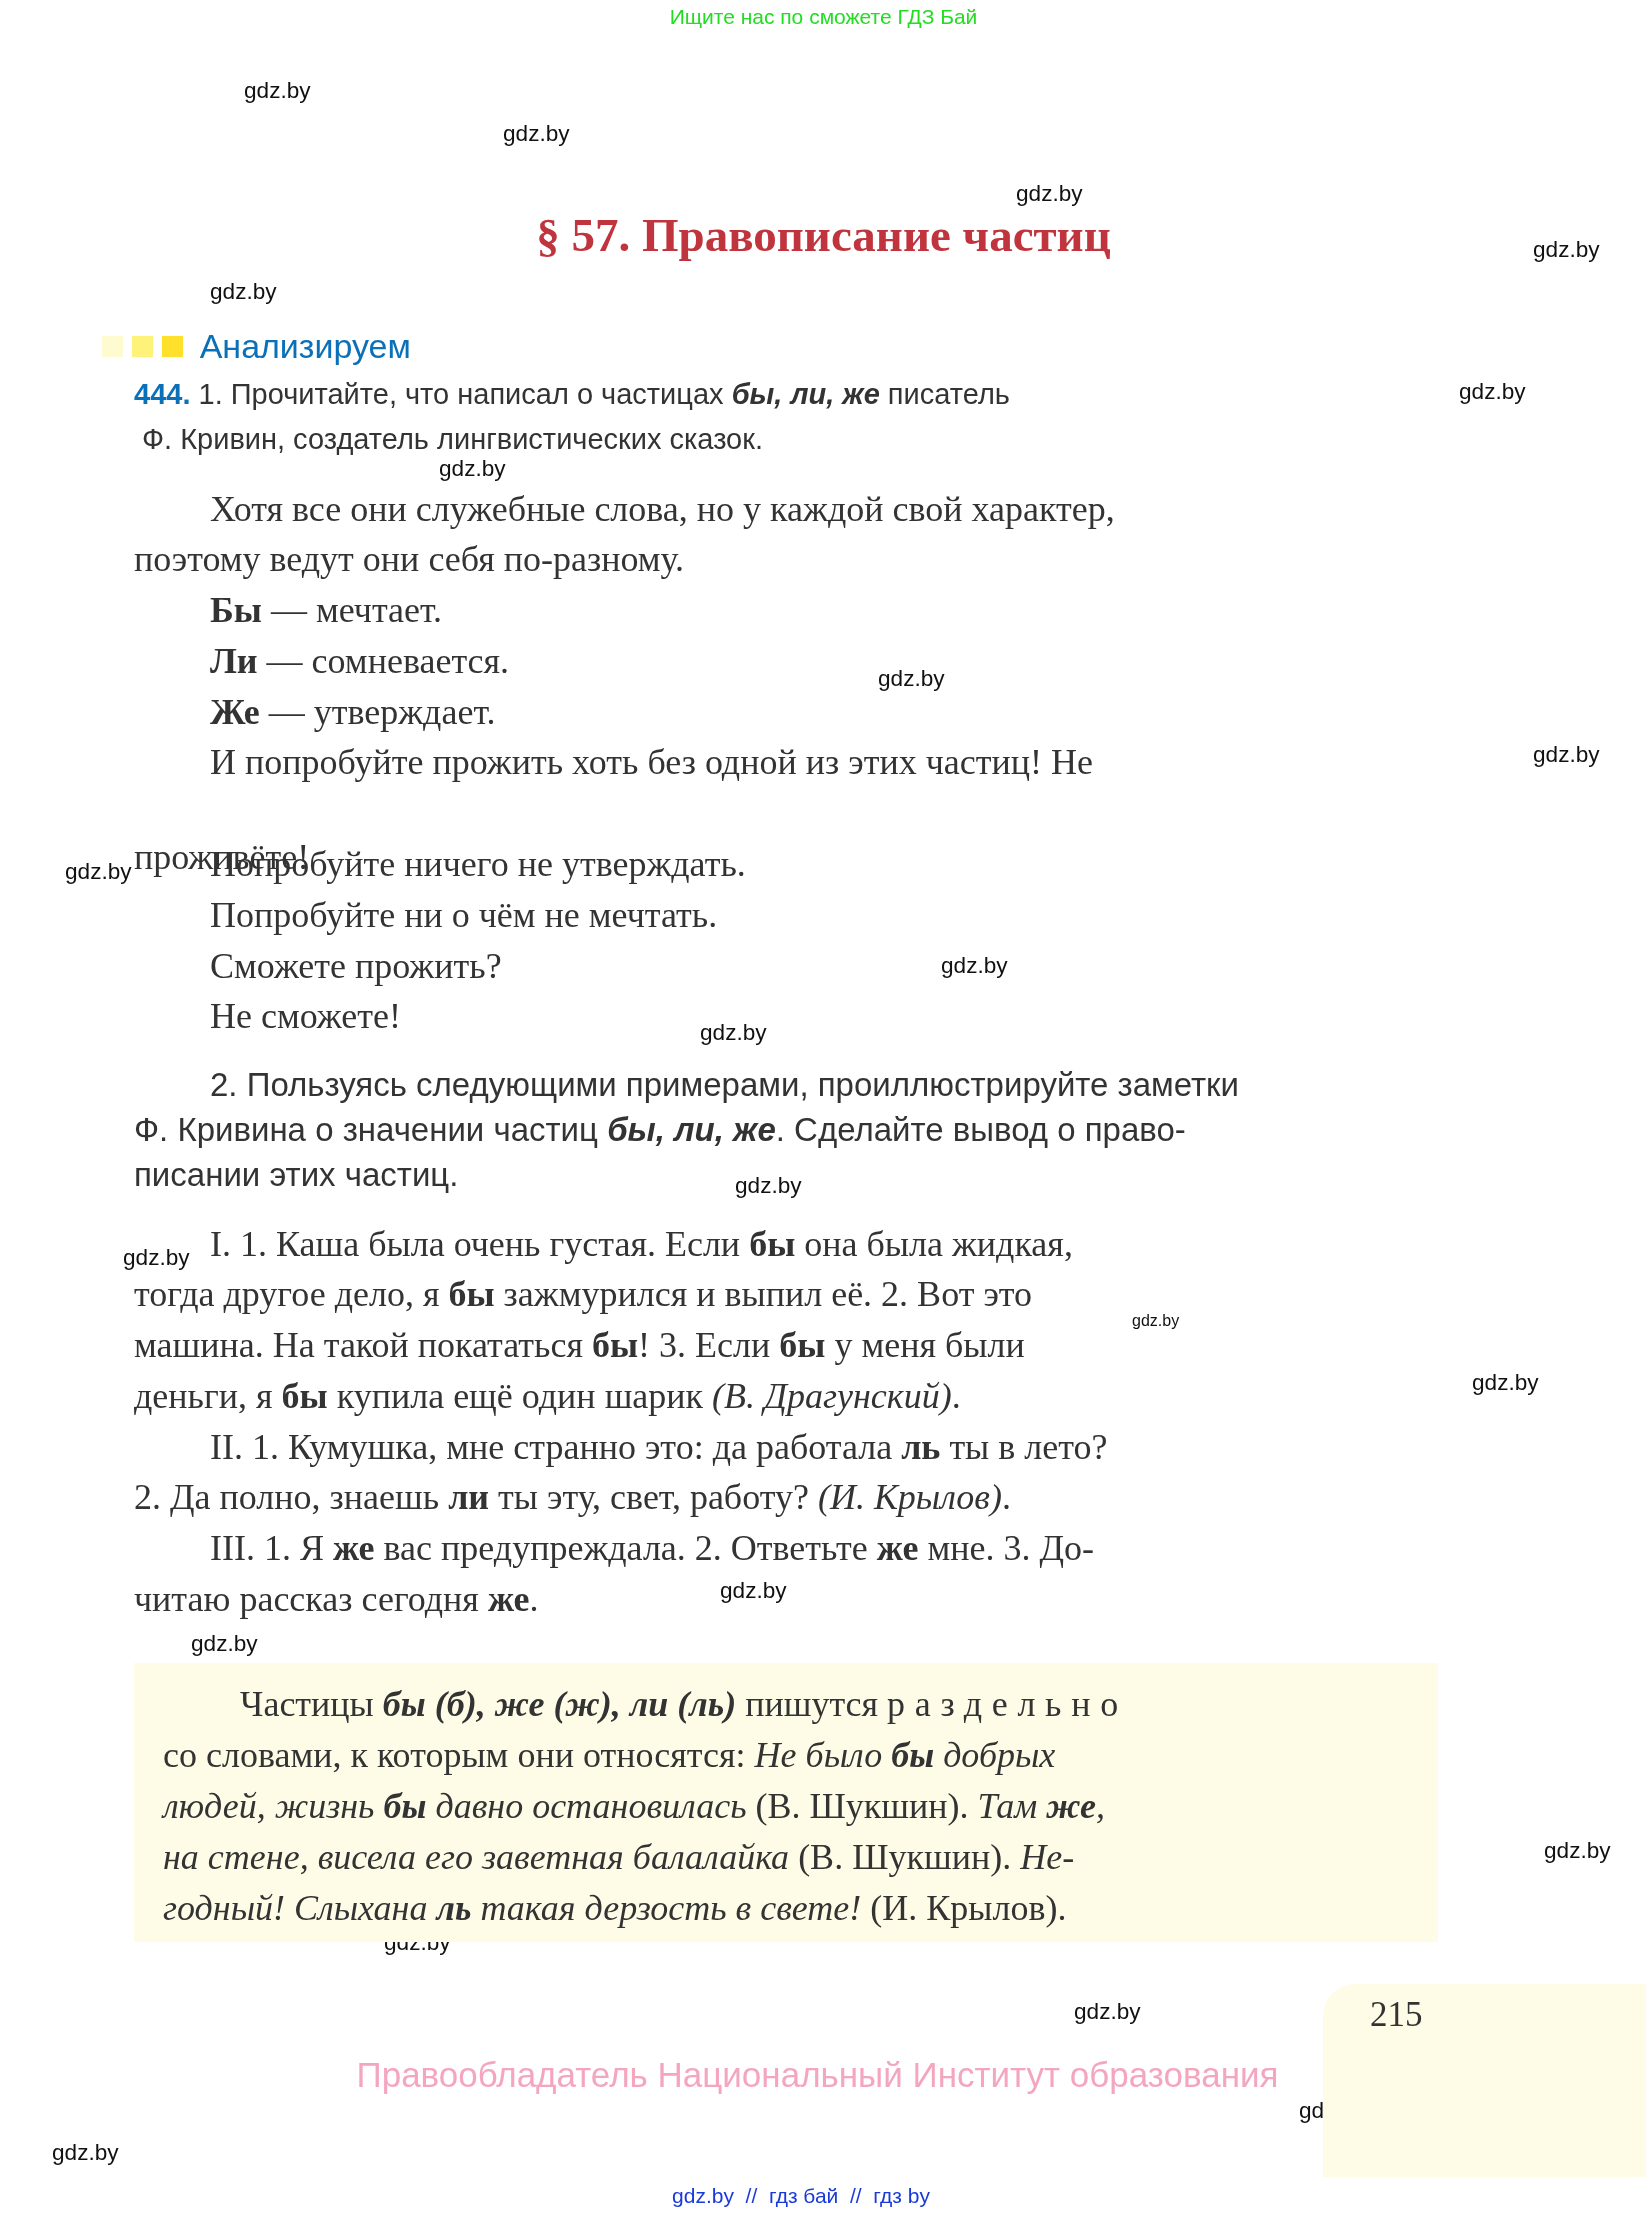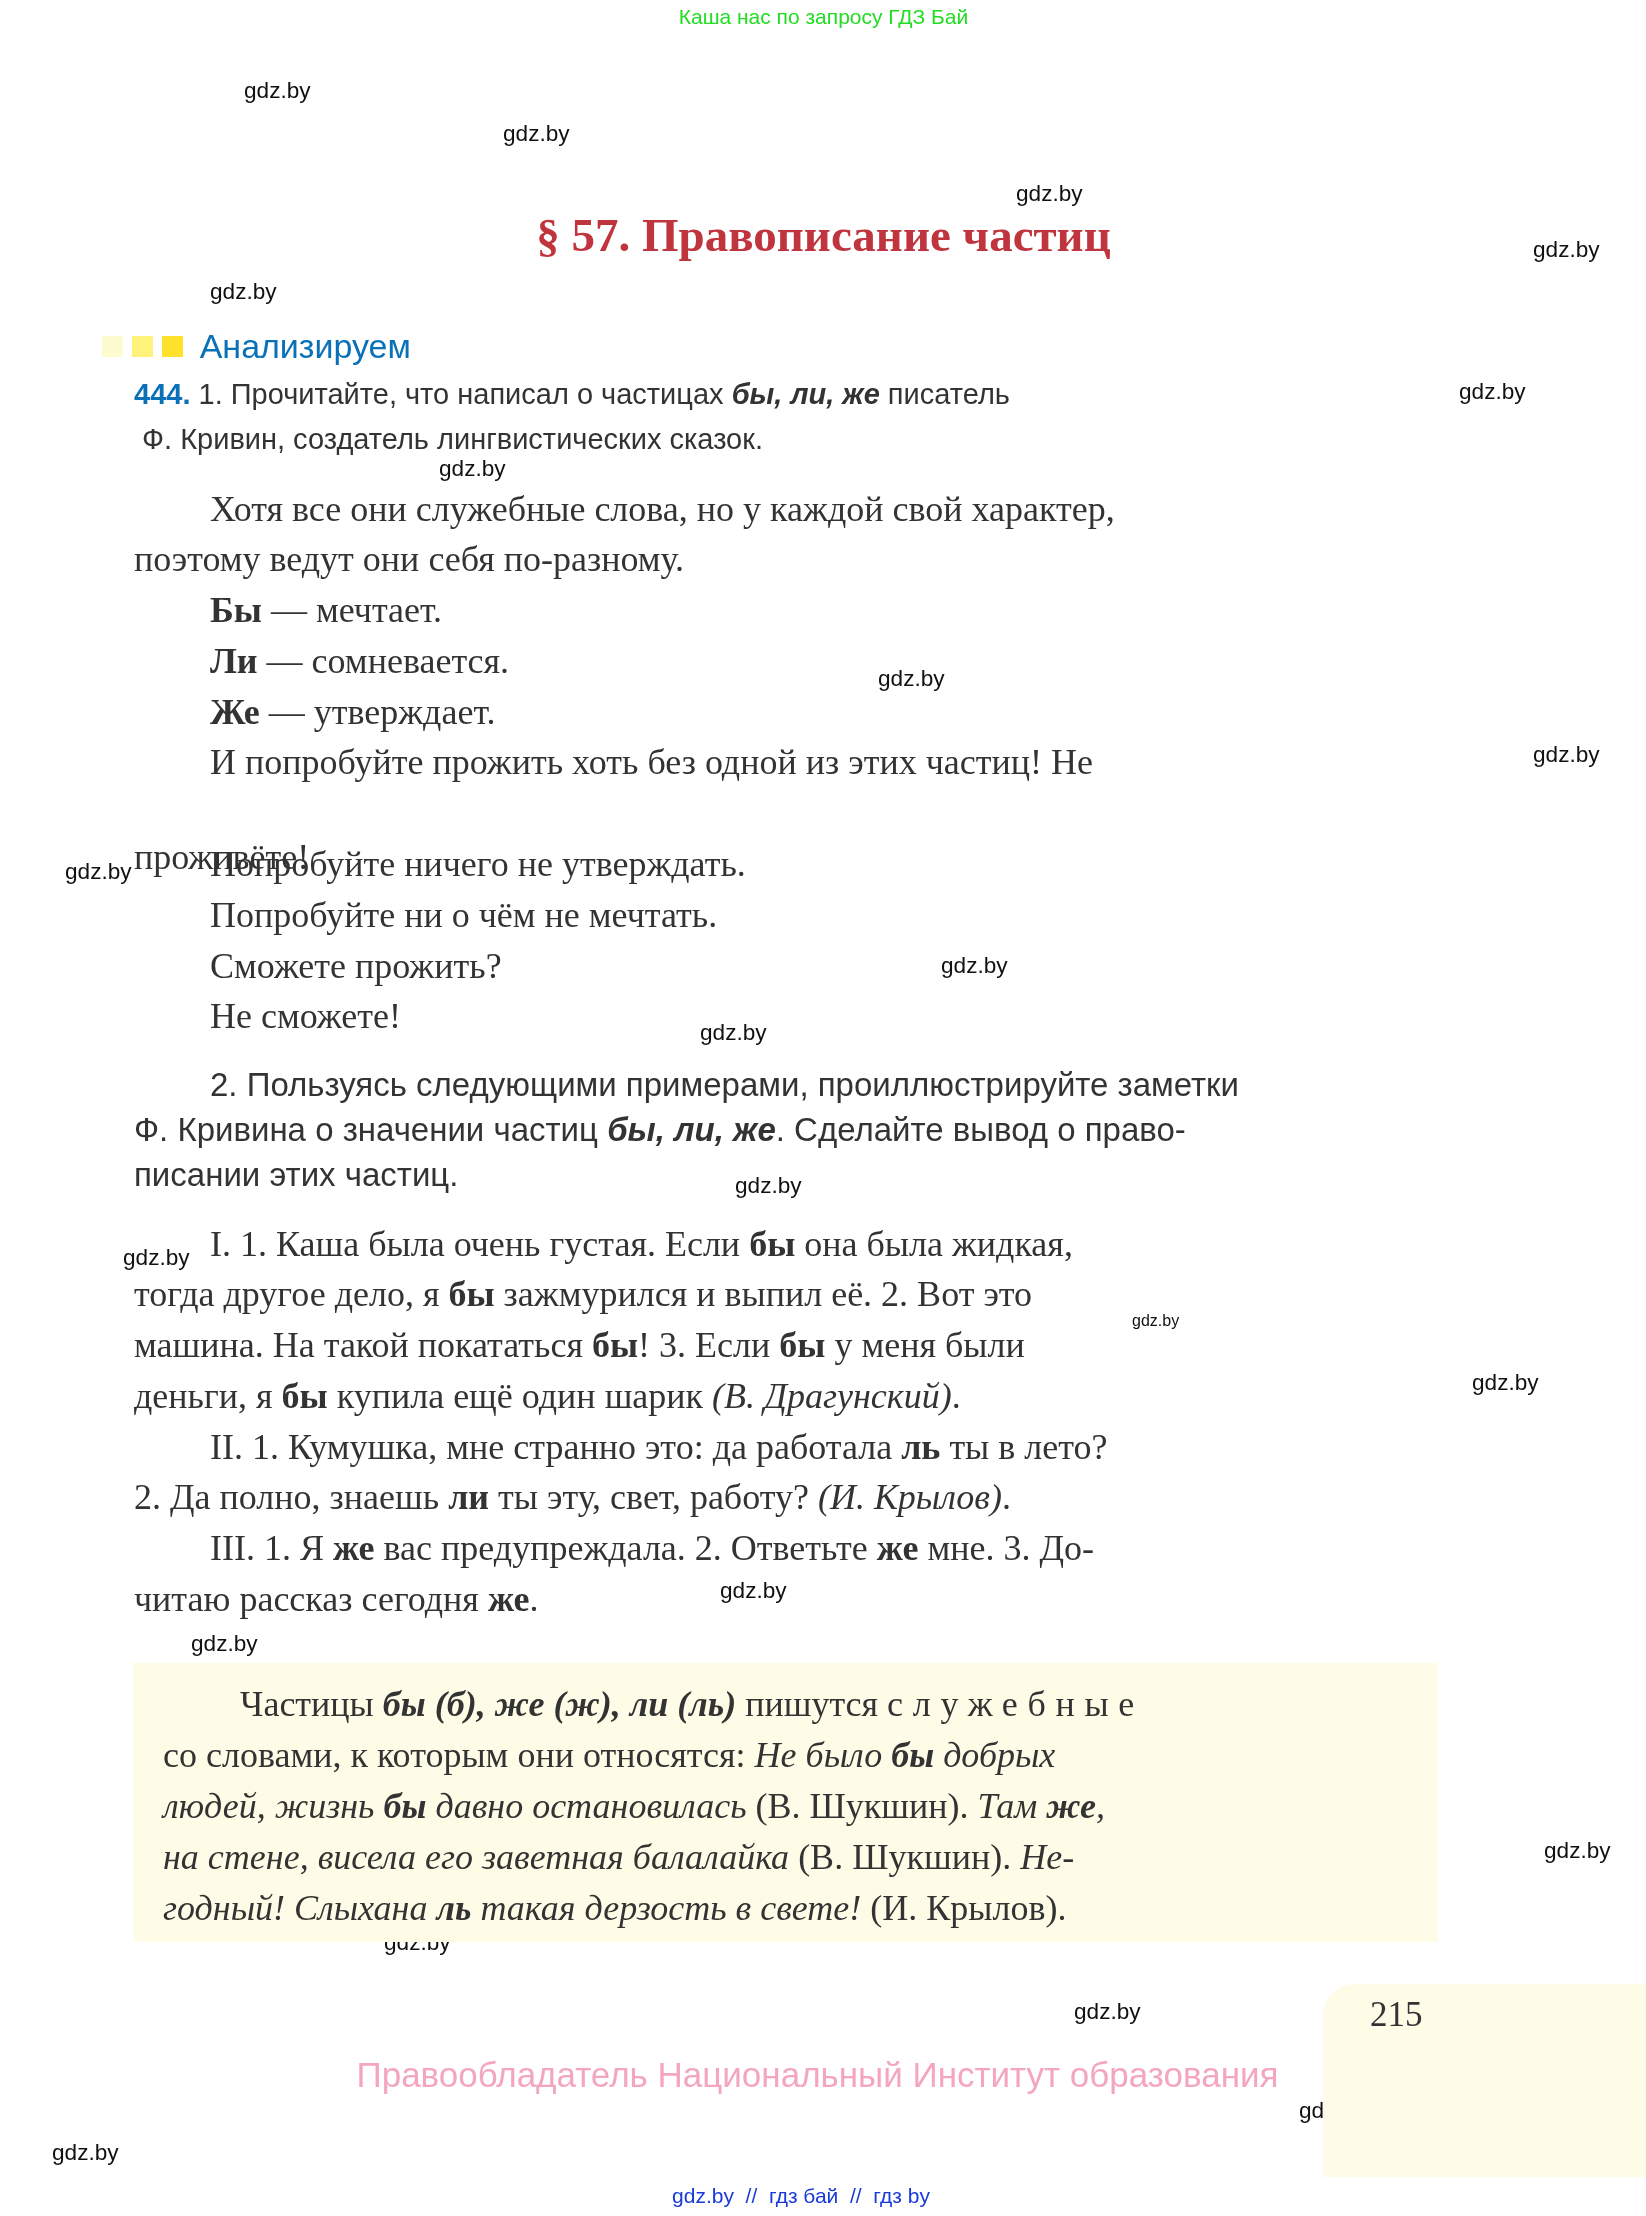--- a/index.html
+++ b/index.html
@@ -33,21 +33,21 @@
 
   .page-tab { left: 1323px; top: 1984px; width: 323px; height: 193px; background: #fefce6; border-top-left-radius: 32px; }
   .page-num { left: 1370px; top: 1995px; font-family: "Liberation Serif", serif; font-size: 35px; color: #333; }
 
   .copyright { left: 0; width: 1635px; top: 2055px; text-align: center; color: #f4a6bf; font-size: 35px; font-family: "Liberation Sans", sans-serif; }
   .footer-links { left: 0; width: 1602px; top: 2184px; text-align: center; color: #1a3ad8; font-size: 21px; font-family: "Liberation Sans", sans-serif; }
 </style>
 </head>
 <body>
 
-<div class="abs top-banner sans">Каша нас по запросу ГДЗ Бай</div>
+<div class="abs top-banner sans">Ищите нас по сможете ГДЗ Бай</div>
 
 <div class="abs wm" style="left:244px;top:78px">gdz.by</div>
 <div class="abs wm" style="left:503px;top:121px">gdz.by</div>
 <div class="abs wm" style="left:1016px;top:181px">gdz.by</div>
 <div class="abs wm" style="left:1533px;top:237px">gdz.by</div>
 <div class="abs wm" style="left:210px;top:279px">gdz.by</div>
 <div class="abs wm" style="left:1459px;top:379px">gdz.by</div>
 <div class="abs wm" style="left:439px;top:456px">gdz.by</div>
 <div class="abs wm" style="left:878px;top:666px">gdz.by</div>
 <div class="abs wm" style="left:1533px;top:742px">gdz.by</div>
@@ -109,21 +109,21 @@
 
   <div class="abs line" style="left:210px;top:1422px"><span>II. 1. Кумушка, мне странно это: да работала </span><span class="b">ль</span><span> ты в лето?</span></div>
   <div class="abs line" style="left:134px;top:1472px"><span>2. Да полно, знаешь </span><span class="b">ли</span><span> ты эту, свет, работу? </span><span class="i">(И. Крылов)</span><span>.</span></div>
 
   <div class="abs line" style="left:210px;top:1523px"><span>III. 1. Я </span><span class="b">же</span><span> вас предупреждала. 2. Ответьте </span><span class="b">же</span><span> мне. 3. До-</span></div>
   <div class="abs line" style="left:134px;top:1574px"><span>читаю рассказ сегодня </span><span class="b">же</span><span>.</span></div>
 </div>
 
 <div class="abs rule-box">
   <div class="rule-text">
-    <div class="line" style="padding-left:77px"><span>Частицы </span><span class="bi">бы (б), же (ж), ли (ль)</span><span> пишутся </span><span class="spaced">служебные</span></div>
+    <div class="line" style="padding-left:77px"><span>Частицы </span><span class="bi">бы (б), же (ж), ли (ль)</span><span> пишутся </span><span class="spaced">раздельно</span></div>
     <div class="line"><span>со словами, к которым они относятся: </span><span class="i">Не было </span><span class="bi">бы</span><span class="i"> добрых</span></div>
     <div class="line"><span class="i">людей, жизнь </span><span class="bi">бы</span><span class="i"> давно остановилась</span><span> (В. Шукшин). </span><span class="i">Там </span><span class="bi">же</span><span class="i">,</span></div>
     <div class="line"><span class="i">на стене, висела его заветная балалайка</span><span> (В. Шукшин). </span><span class="i">Не-</span></div>
     <div class="line"><span class="i">годный! Слыхана </span><span class="bi">ль</span><span class="i"> такая дерзость в свете!</span><span> (И. Крылов).</span></div>
   </div>
 </div>
 
 <div class="abs page-tab"></div>
 <div class="abs page-num">215</div>
 

